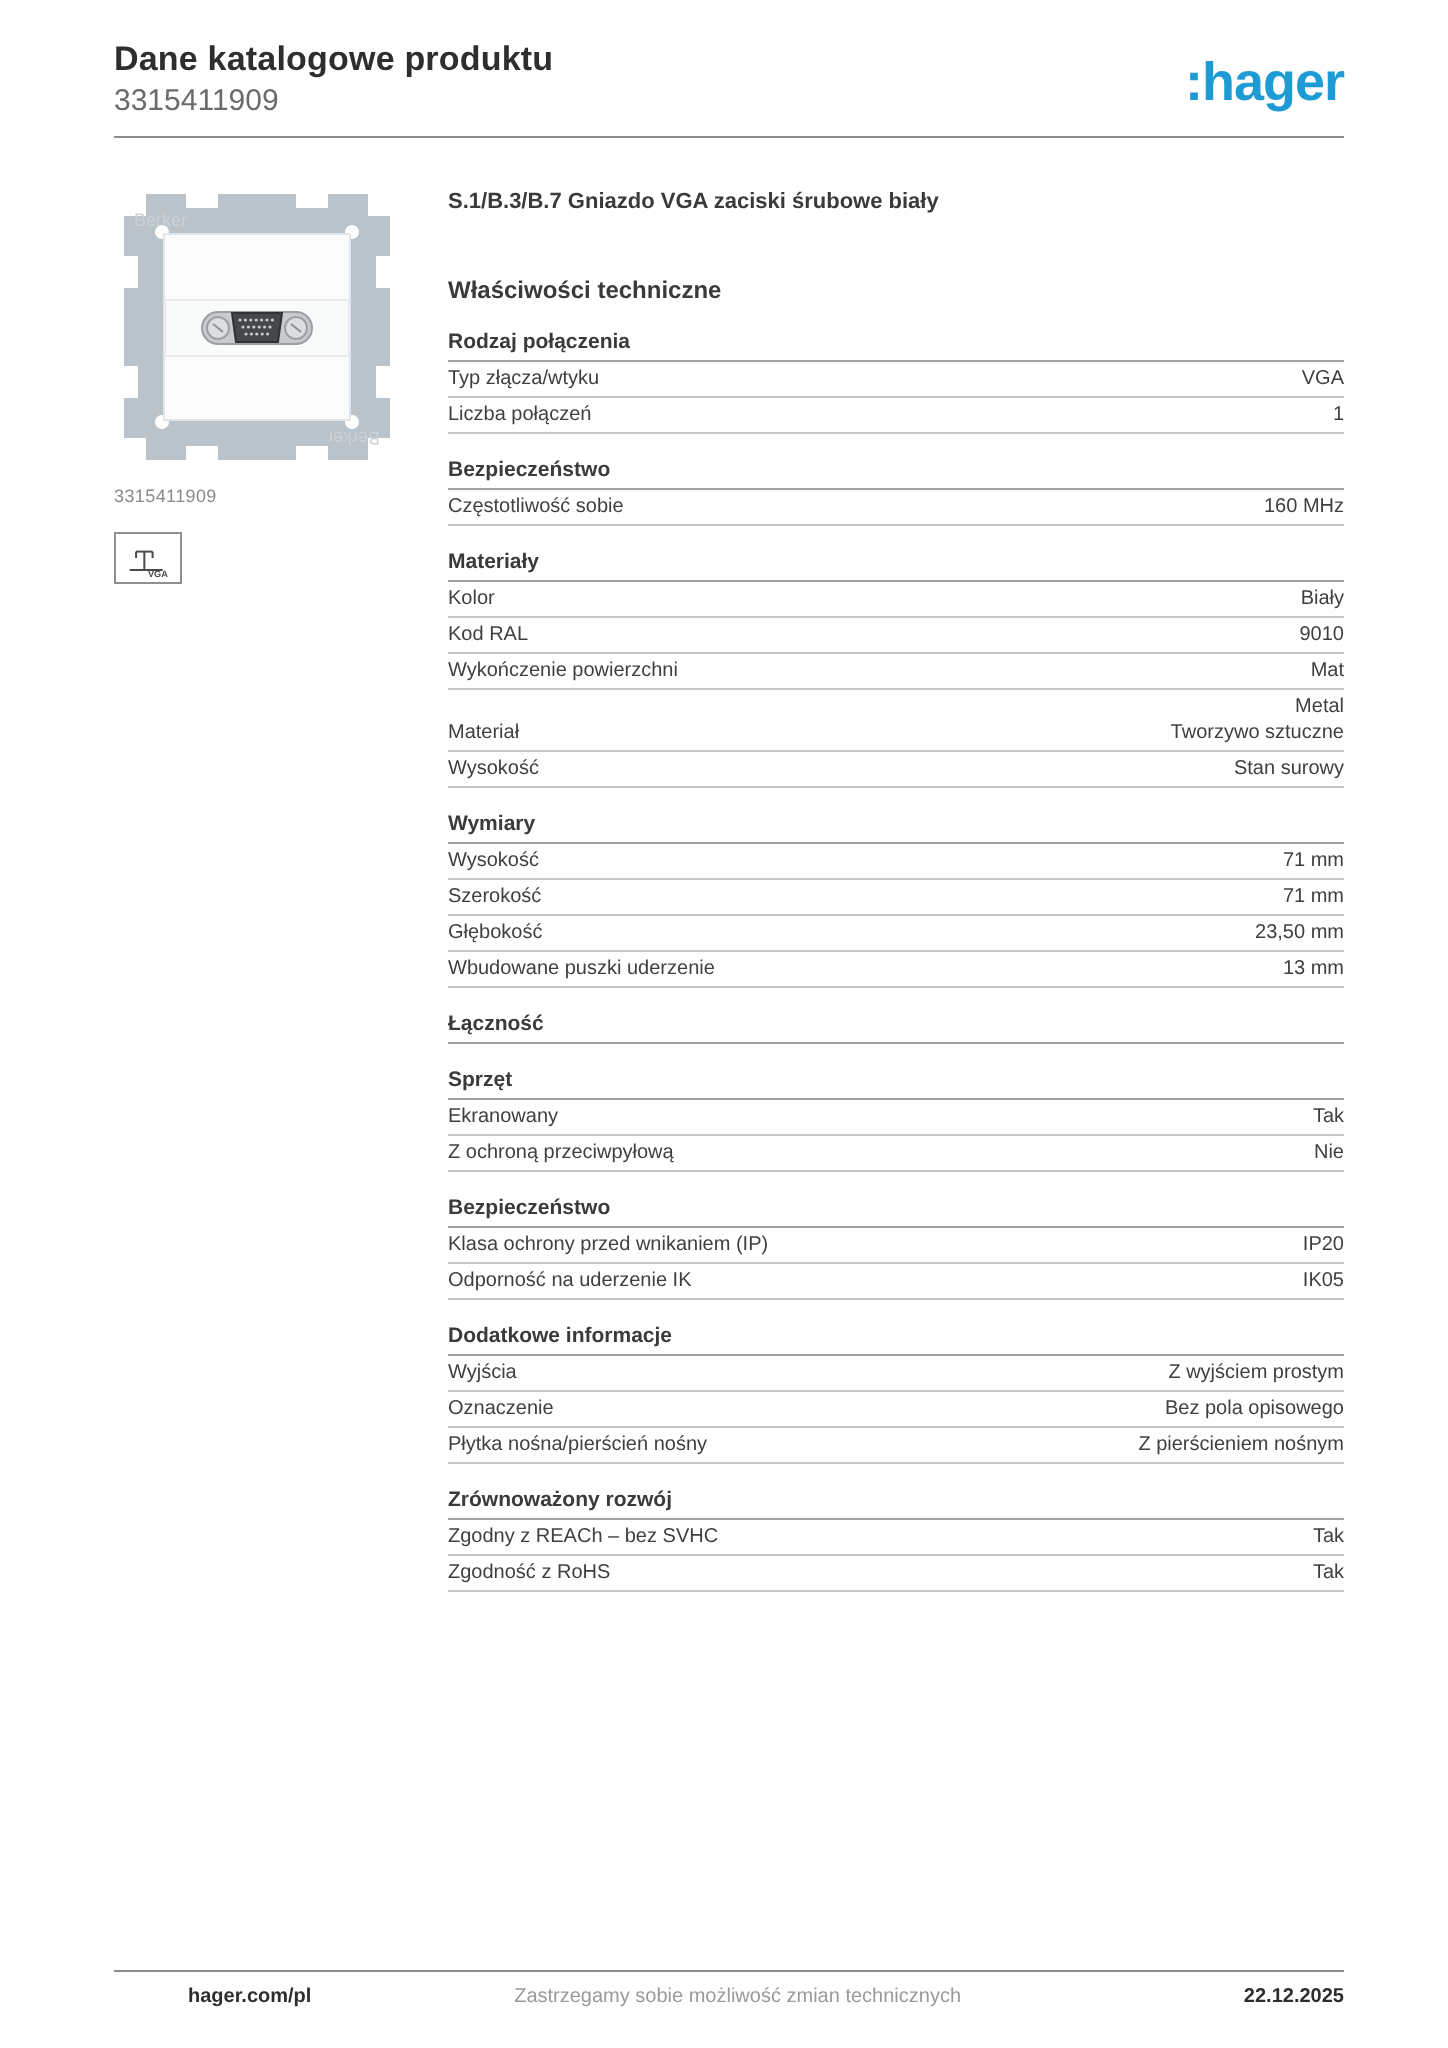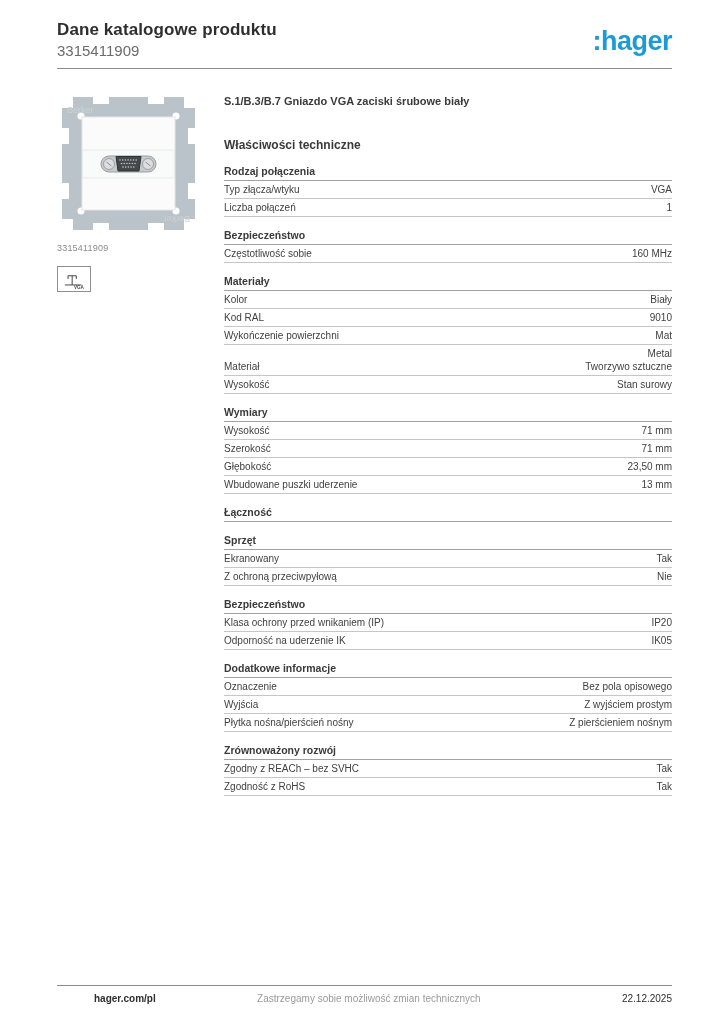--- a/index.html
+++ b/index.html
@@ -45,21 +45,21 @@
     padding:2px 0; border-bottom:1px solid #c4c7c9;
   }
   .spec-label { text-align:left; color:#3f3f3f; padding-right:12px; white-space:nowrap; }
   .spec-value { text-align:right; color:#3f3f3f; }
 
   
   .footer { position:absolute; left:57px; right:52px; bottom:20px; }
   .footer-row { display:flex; justify-content:space-between; align-items:baseline; margin-top:7px; font-size:10px; }
   .footer-left { font-weight:bold; color:#2e2e2e; text-decoration:none;padding-left:37px; }
   .footer-center { color:#9a9a9a; }
-  .footer-right { font-weight:normal; color:#2e2e2e;margin-left:40px; }
+  .footer-right { font-weight:bold; color:#2e2e2e;margin-left:40px; }
 </style>
 </head>
 <body>
 
 <div class="page">
 
   <header class="hdr">
     <div>
       <h1 class="hdr-title">Dane katalogowe produktu</h1>
       <div class="hdr-prodno">3315411909</div>
@@ -232,26 +232,26 @@
               <span class="spec-value">IP20</span>
             </div>
             <div class="spec-row">
               <span class="spec-label">Odporność na uderzenie IK</span>
               <span class="spec-value">IK05</span>
             </div>
           </div>
           <div class="spec-section">
             <div class="spec-section-title">Dodatkowe informacje</div>
             <div class="spec-row">
+              <span class="spec-label">Wyjścia</span>
+              <span class="spec-value">Z wyjściem prostym</span>
+            </div>
+            <div class="spec-row">
               <span class="spec-label">Oznaczenie</span>
               <span class="spec-value">Bez pola opisowego</span>
-            </div>
-            <div class="spec-row">
-              <span class="spec-label">Wyjścia</span>
-              <span class="spec-value">Z wyjściem prostym</span>
             </div>
             <div class="spec-row">
               <span class="spec-label">Płytka nośna/pierścień nośny</span>
               <span class="spec-value">Z pierścieniem nośnym</span>
             </div>
           </div>
           <div class="spec-section">
             <div class="spec-section-title">Zrównoważony rozwój</div>
             <div class="spec-row">
               <span class="spec-label">Zgodny z REACh – bez SVHC</span>

